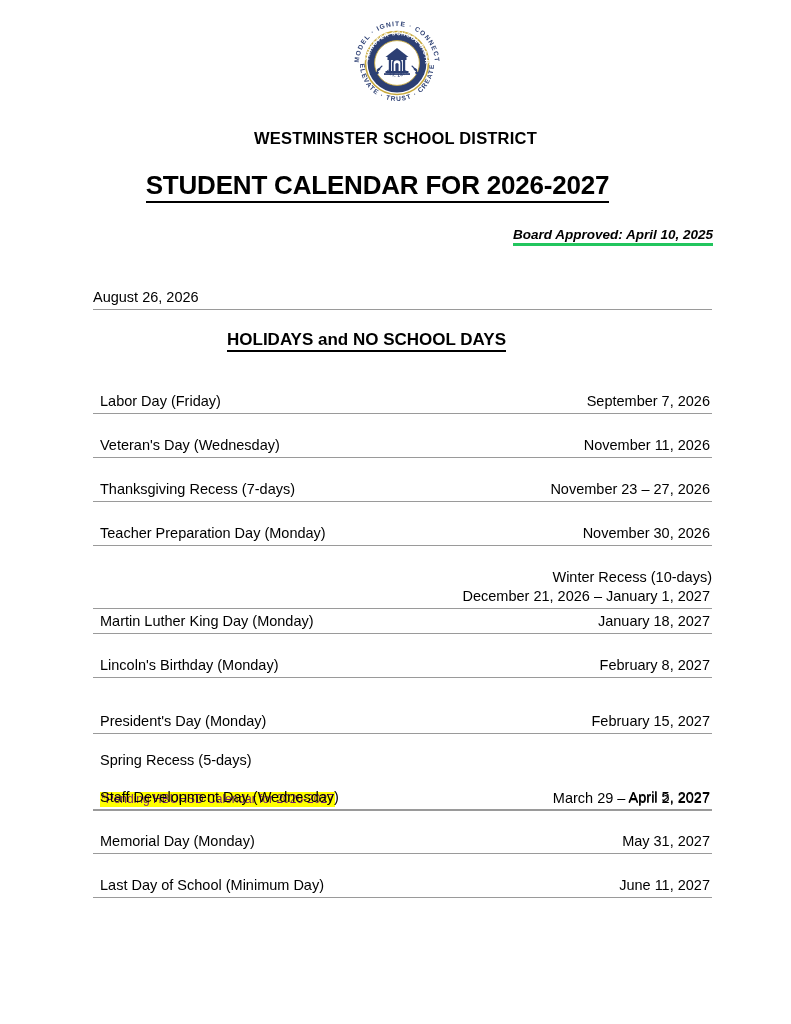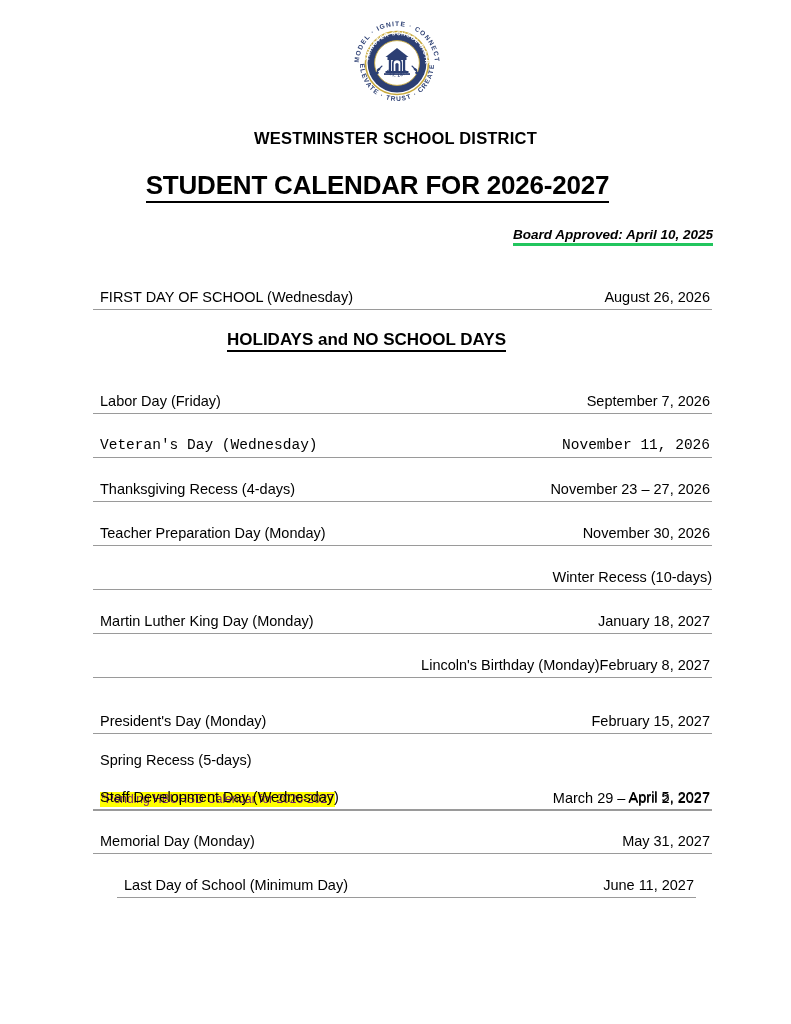--- a/index.html
+++ b/index.html
@@ -119,31 +119,31 @@
     font-size: 12px;
     line-height: 15px;
     padding: 0 1px;
   }
   .row.two-line {
   }
 
   
   .r-first   { position: absolute; top: 0px;   left: 0; right: 0; }
   .r0        { position: absolute; top: 104px; left: 0; right: 0; }
-  .r1        { position: absolute; top: 148px; left: 0; right: 0; font-family: Liberation Mono, monospace; }
+  .r1        { position: absolute; top: 148px; left: 0; right: 0; }
   .r2        { position: absolute; top: 192px; left: 0; right: 0; }
   .r3        { position: absolute; top: 236px; left: 0; right: 0; }
   .r4        { position: absolute; top: 280px; left: 0; right: 0; flex-direction: column; }
   .r5        { position: absolute; top: 324px; left: 0; right: 0; }
-  .r6        { position: absolute; top: 368px; left: 0; right: 0; justify-content: flex-end; }
+  .r6        { position: absolute; top: 368px; left: 0; right: 0; }
   .r7        { position: absolute; top: 404px; left: 0; right: 0; margin-top: 20px; }
   .r8        { position: absolute; top: 444px; left: 0; right: 0; }
   .r9        { position: absolute; top: 500px; left: 0; right: 0; }
   .r10       { position: absolute; top: 544px; left: 0; right: 0; }
-  .r11       { position: absolute; top: 588px; left: 0; right: 16px; margin-left: 24px; }
+  .r11       { position: absolute; top: 588px; left: 0; right: 0; }
 </style>
 </head>
 <body>
 
 <div class="page">
 
   <div class="logo-wrap">
     <svg width="100" height="98" viewBox="0 0 100 98" xmlns="http://www.w3.org/2000/svg">
       <defs>
         <path id="outerTop" d="M 12,50 A 38,38 0 0 1 88,50" fill="none"></path>
@@ -214,46 +214,46 @@
     <span>Board Approved: April 10, 2025</span>
   </div>
 
   <div class="section-heading">
     <span>HOLIDAYS and NO SCHOOL DAYS</span>
   </div>
 
   <div class="rows">
 
     <div class="row r-first">
-      <div class="label">FIRST DAY OF SCHOOL (Wednesday)</div>
       <div class="value">August 26, 2026</div>
     </div>
 
     <div class="row r0">
       <div class="label">Labor Day (Friday)</div>
       <div class="value">September 7, 2026</div>
     </div>
 
     <div class="row r1">
       <div class="label">Veteran's Day (Wednesday)</div>
       <div class="value">November 11, 2026</div>
     </div>
 
     <div class="row r2">
-      <div class="label">Thanksgiving Recess (4-days)</div>
+      <div class="label">Thanksgiving Recess (7-days)</div>
       <div class="value">November 23 – 27, 2026</div>
     </div>
 
     <div class="row r3">
       <div class="label">Teacher Preparation Day (Monday)</div>
       <div class="value">November 30, 2026</div>
     </div>
 
     <div class="row r4">
       <div class="label">Winter Recess (10-days)</div>
+      <div class="value">December 21, 2026 – January 1, 2027</div>
     </div>
 
     <div class="row r5">
       <div class="label">Martin Luther King Day (Monday)</div>
       <div class="value">January 18, 2027</div>
     </div>
 
     <div class="row r6">
       <div class="label">Lincoln's Birthday (Monday)</div>
       <div class="value">February 8, 2027</div>

